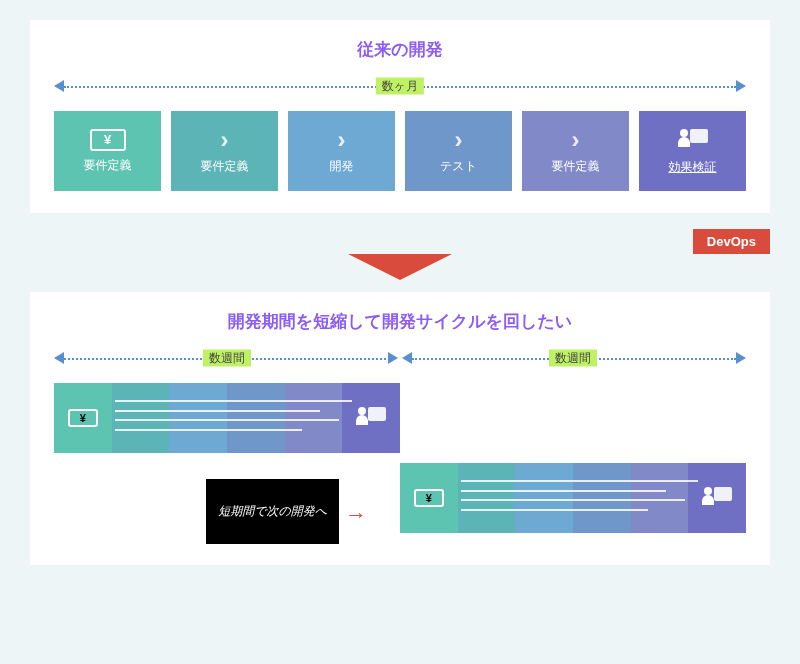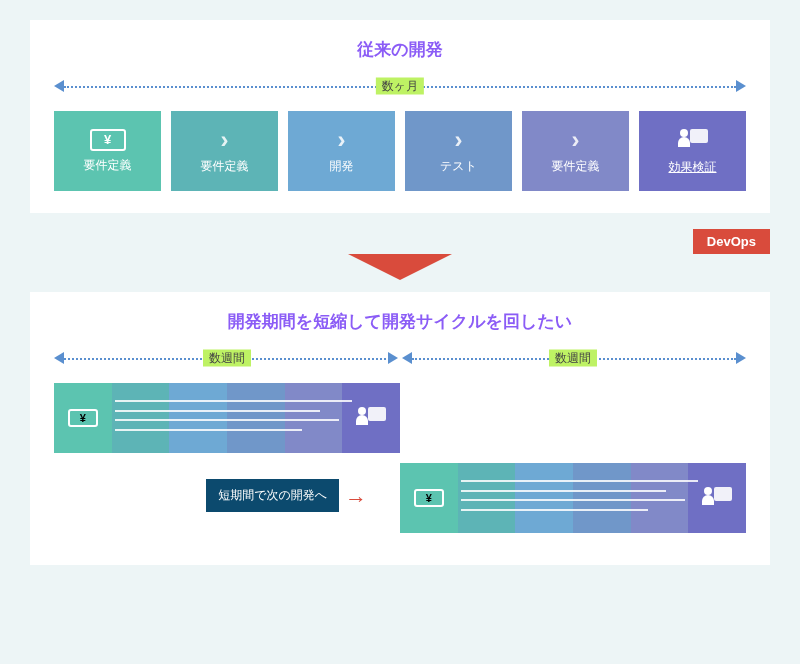--- a/index.html
+++ b/index.html
@@ -151,24 +151,25 @@
   }
   .transition {
     position: absolute;
     left: 22%;
     top: 96px;
     display: flex;
     align-items: center;
     gap: 6px;
   }
   .trans-badge {
-    background: #0c4a6e;
+    background: #000000;
     color: #fff;
     font-size: 12px;
-    padding: 8px 12px;
+    padding: 24px 12px;
+    font-style: italic;
   }
   .trans-arrow {
     color: #d94b3c;
     font-size: 22px;
     font-weight: 700;
   }
   .person-icon { position: relative; width: 30px; height: 26px; }
   .person-icon .head { width: 8px; height: 8px; border-radius: 50%; background: #fff; position: absolute; left: 2px; top: 2px; }
   .person-icon .body { width: 12px; height: 10px; border-radius: 6px 6px 0 0; background: #fff; position: absolute; left: 0; top: 10px; }
   .person-icon .board { width: 18px; height: 14px; background: rgba(255,255,255,0.9); position: absolute; right: 0; top: 2px; border-radius: 2px; }

